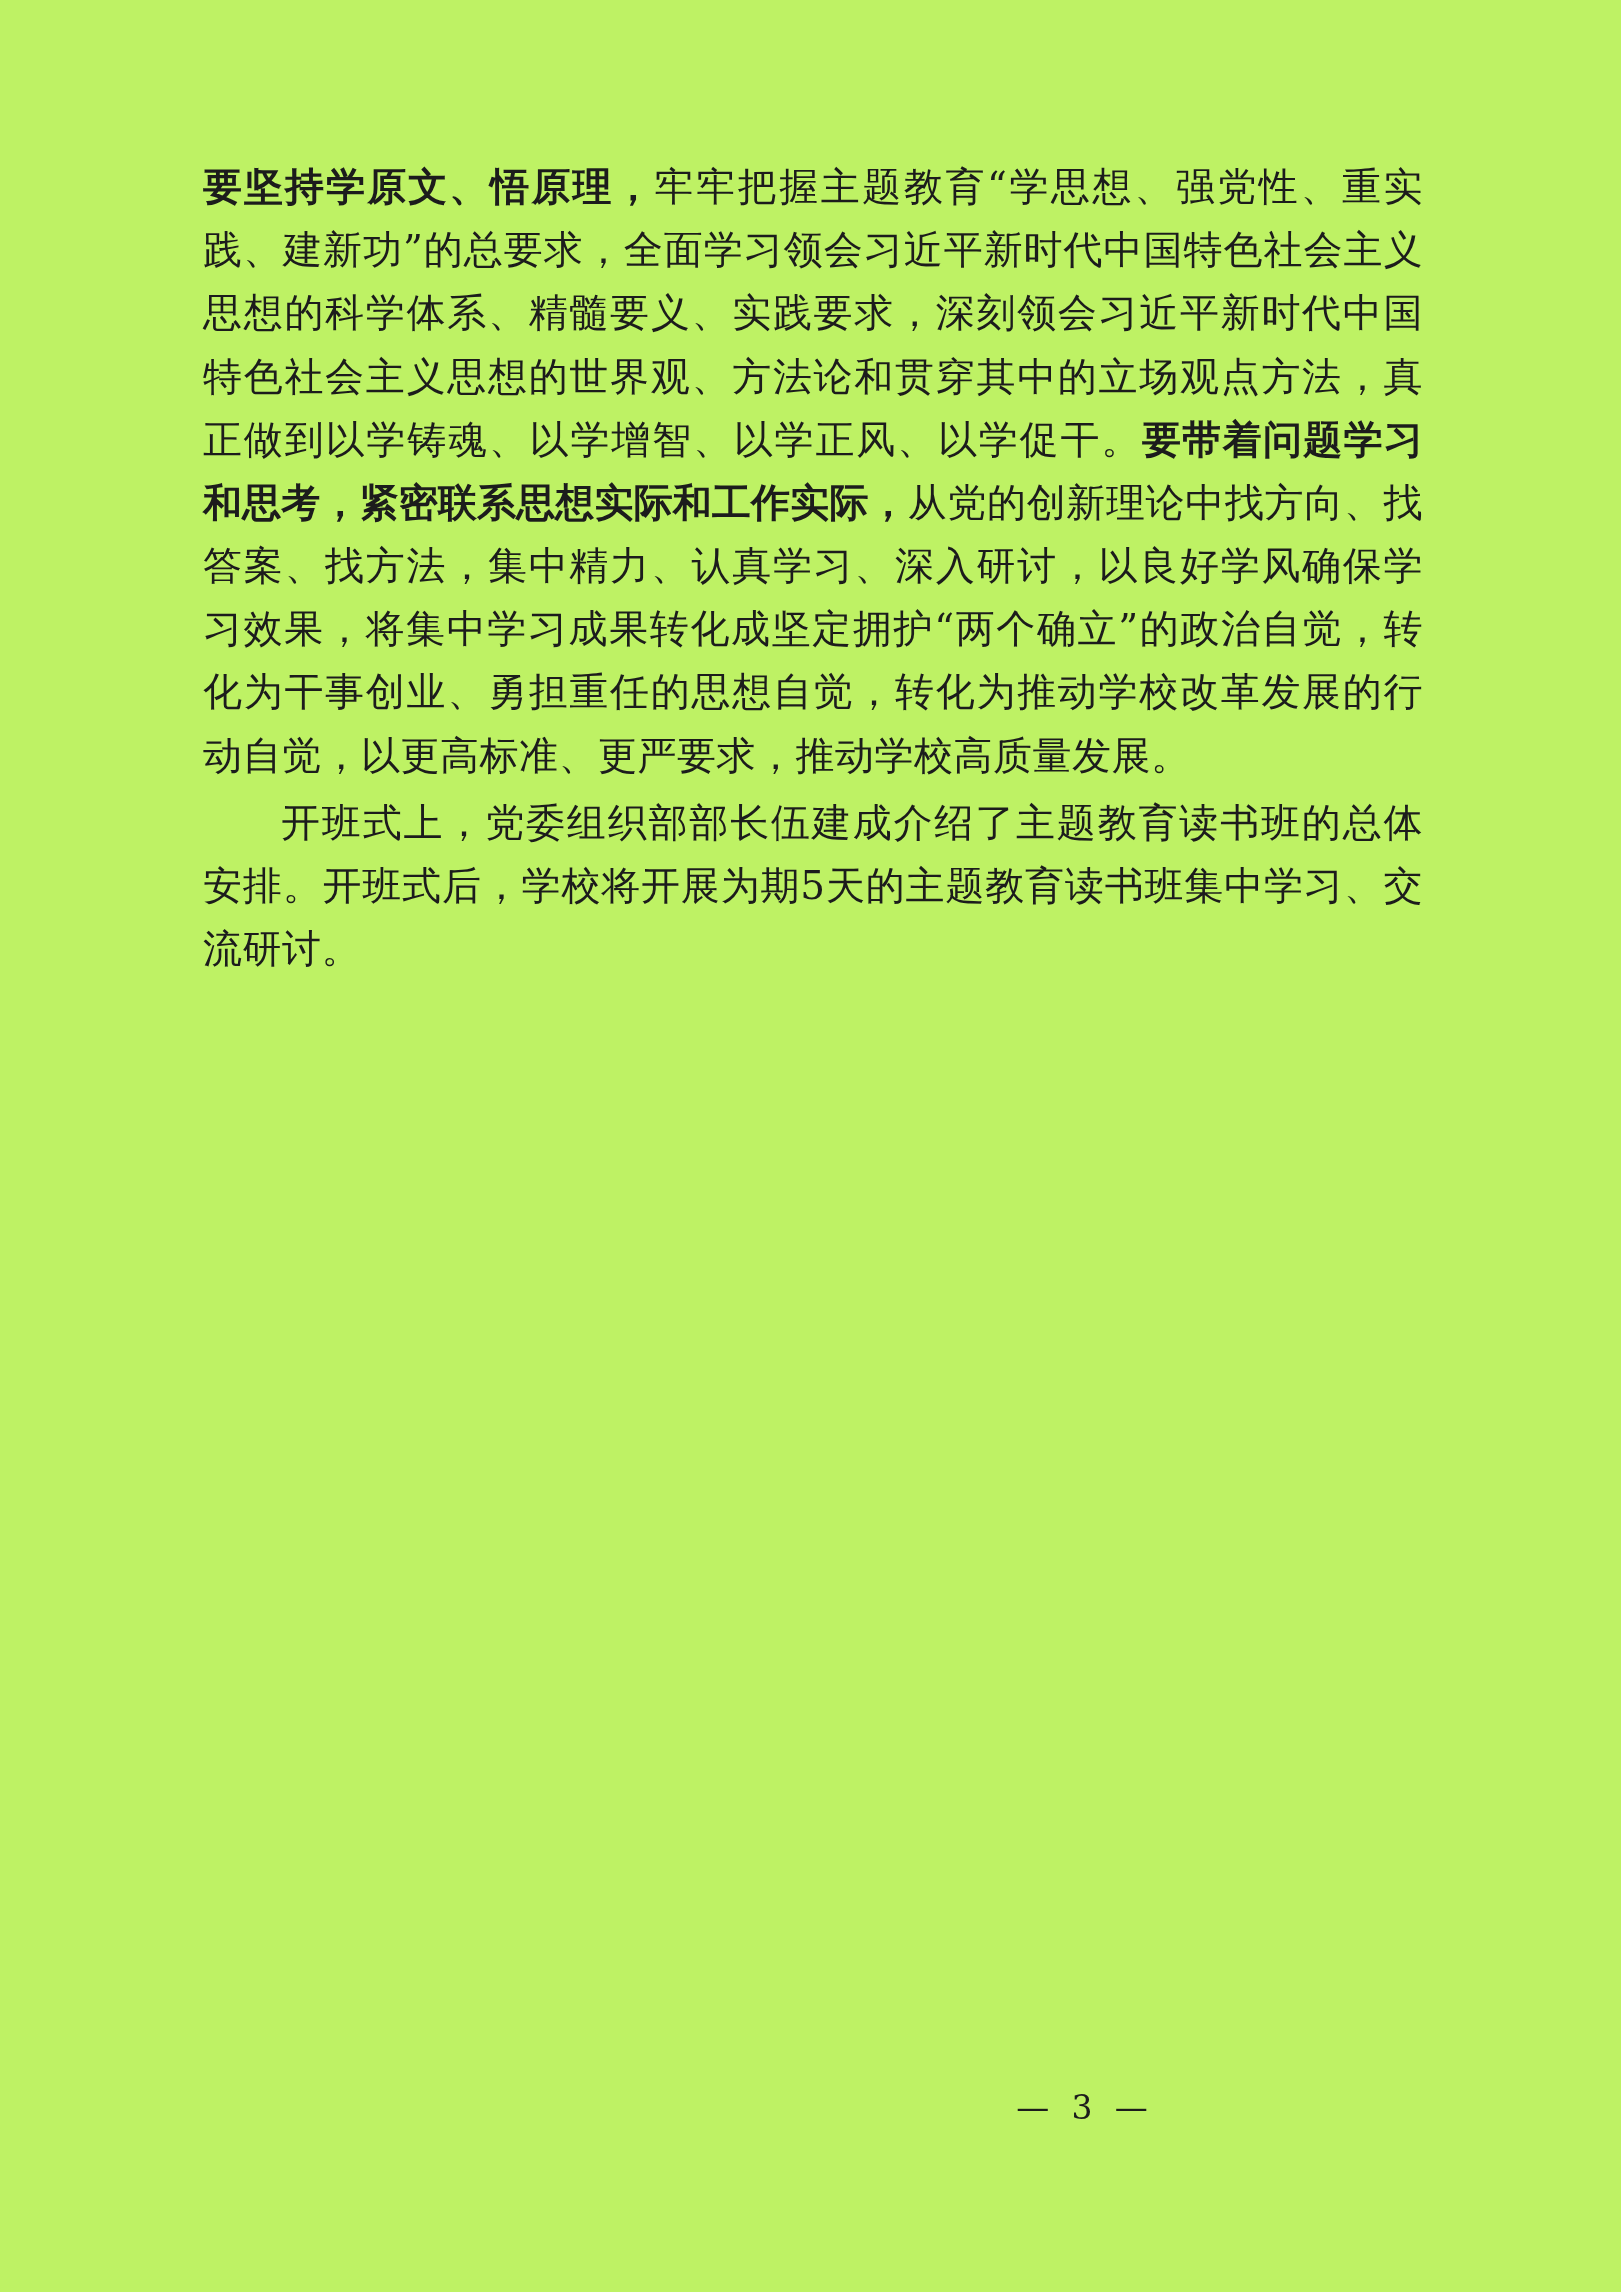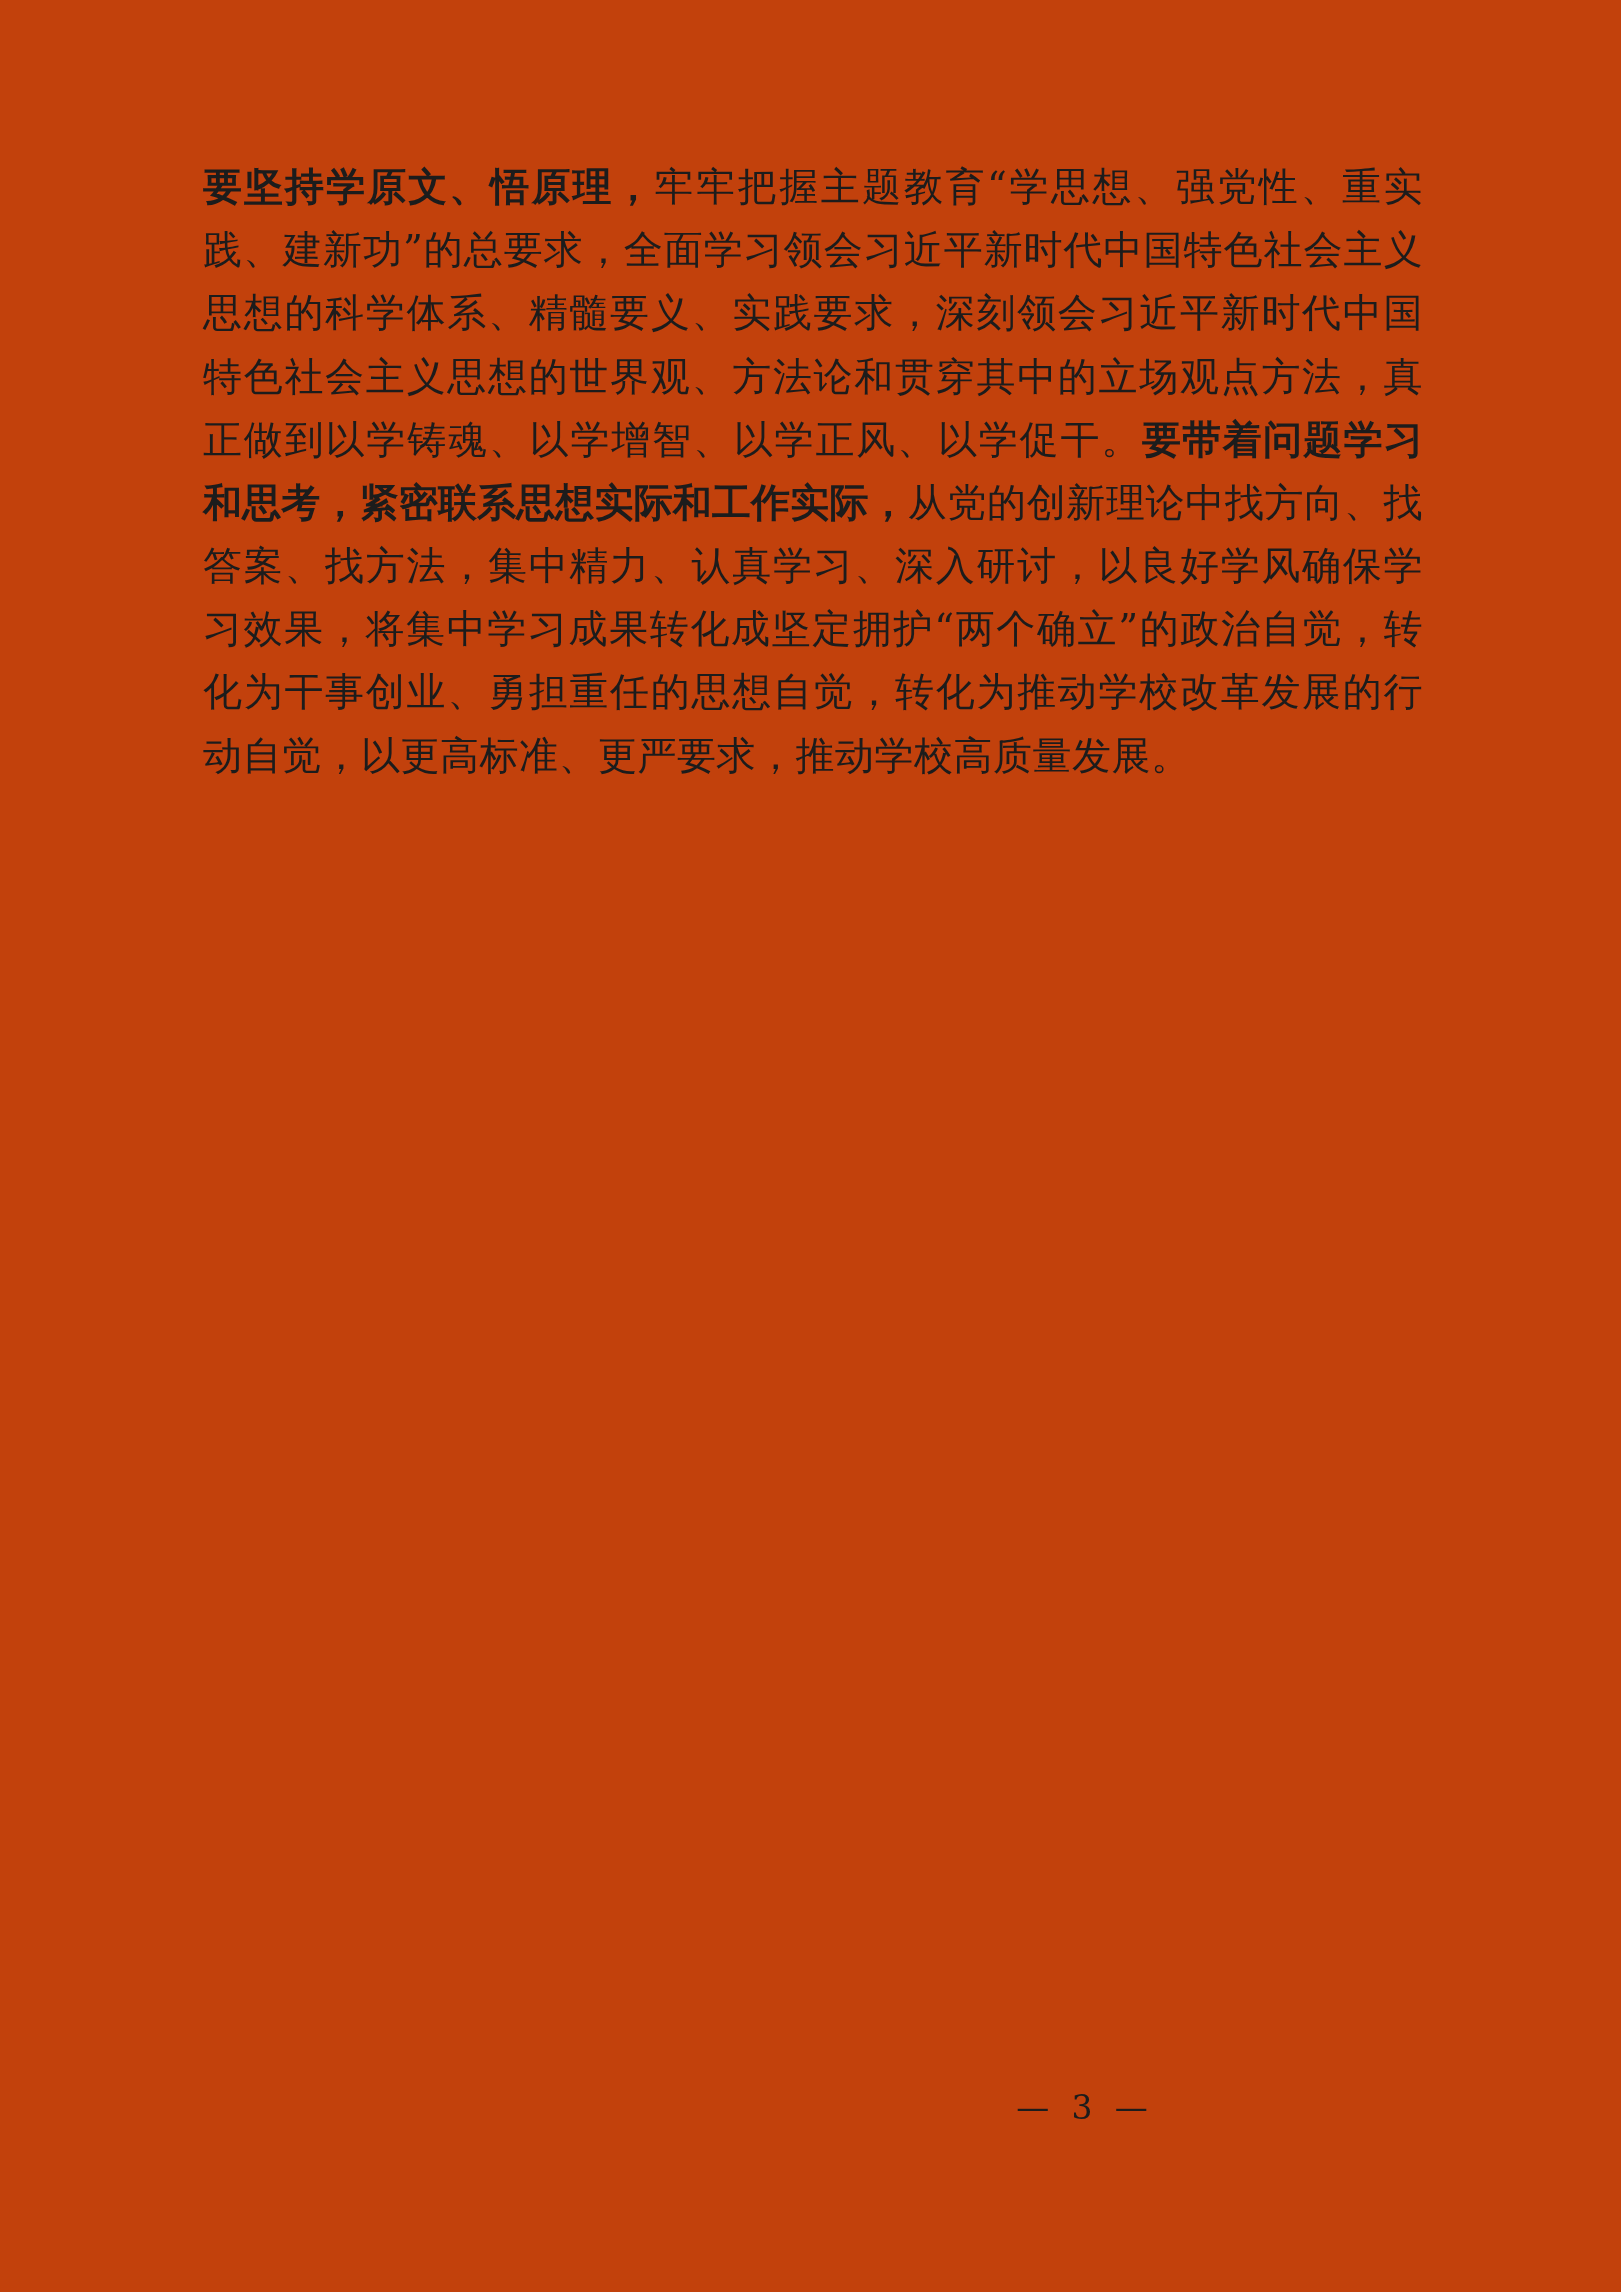--- a/index.html
+++ b/index.html
@@ -13,21 +13,21 @@
     position: relative;
     font-family: "DejaVu Serif", serif;
     color: #1a1a1a;
   }
   .page {
     position: absolute;
     left: 0;
     top: 0;
     width: 1621px;
     height: 2293px;
-    background: #c2410c;
+    background: #bef264;
     overflow: hidden;
   }
   .content {
     position: absolute;
     left: 203px;
     top: 155px;
     width: 1220px;
   }
   .para {
     font-size: 39px;
@@ -66,19 +66,20 @@
     letter-spacing: 5.9px;
   }
 </style>
 </head>
 <body>
 
 <div class="page">
   <div class="content">
     <div id="paragraphs">
         <div class="para"><span class="bold">要坚持学原文、悟原理，</span><span>牢牢把握主题教育“学思想、强党性、重实践、建新功”的总要求，全面学习领会习近平新时代中国特色社会主义思想的科学体系、精髓要义、实践要求，深刻领会习近平新时代中国特色社会主义思想的世界观、方法论和贯穿其中的立场观点方法，真正做到以学铸魂、以学增智、以学正风、以学促干。</span><span class="bold">要带着问题学习和思考，紧密联系思想实际和工作实际，</span><span>从党的创新理论中找方向、找答案、找方法，集中精力、认真学习、深入研讨，以良好学风确保学习效果，将集中学习成果转化成坚定拥护“两个确立”的政治自觉，转化为干事创业、勇担重任的思想自觉，转化为推动学校改革发展的行动自觉，以更高标准、更严要求，推动学校高质量发展。</span></div>
+        <div class="para indent"><span>开班式上，党委组织部部长伍建成介绍了主题教育读书班的总体安排。开班式后，学校将开展为期5天的主题教育读书班集中学习、交流研讨。</span></div>
       </div>
   </div>
   <div class="pagenum">
     <span class="pagenum-inner">— 3 —</span>
   </div>
 </div>
 
 
 </body></html>

